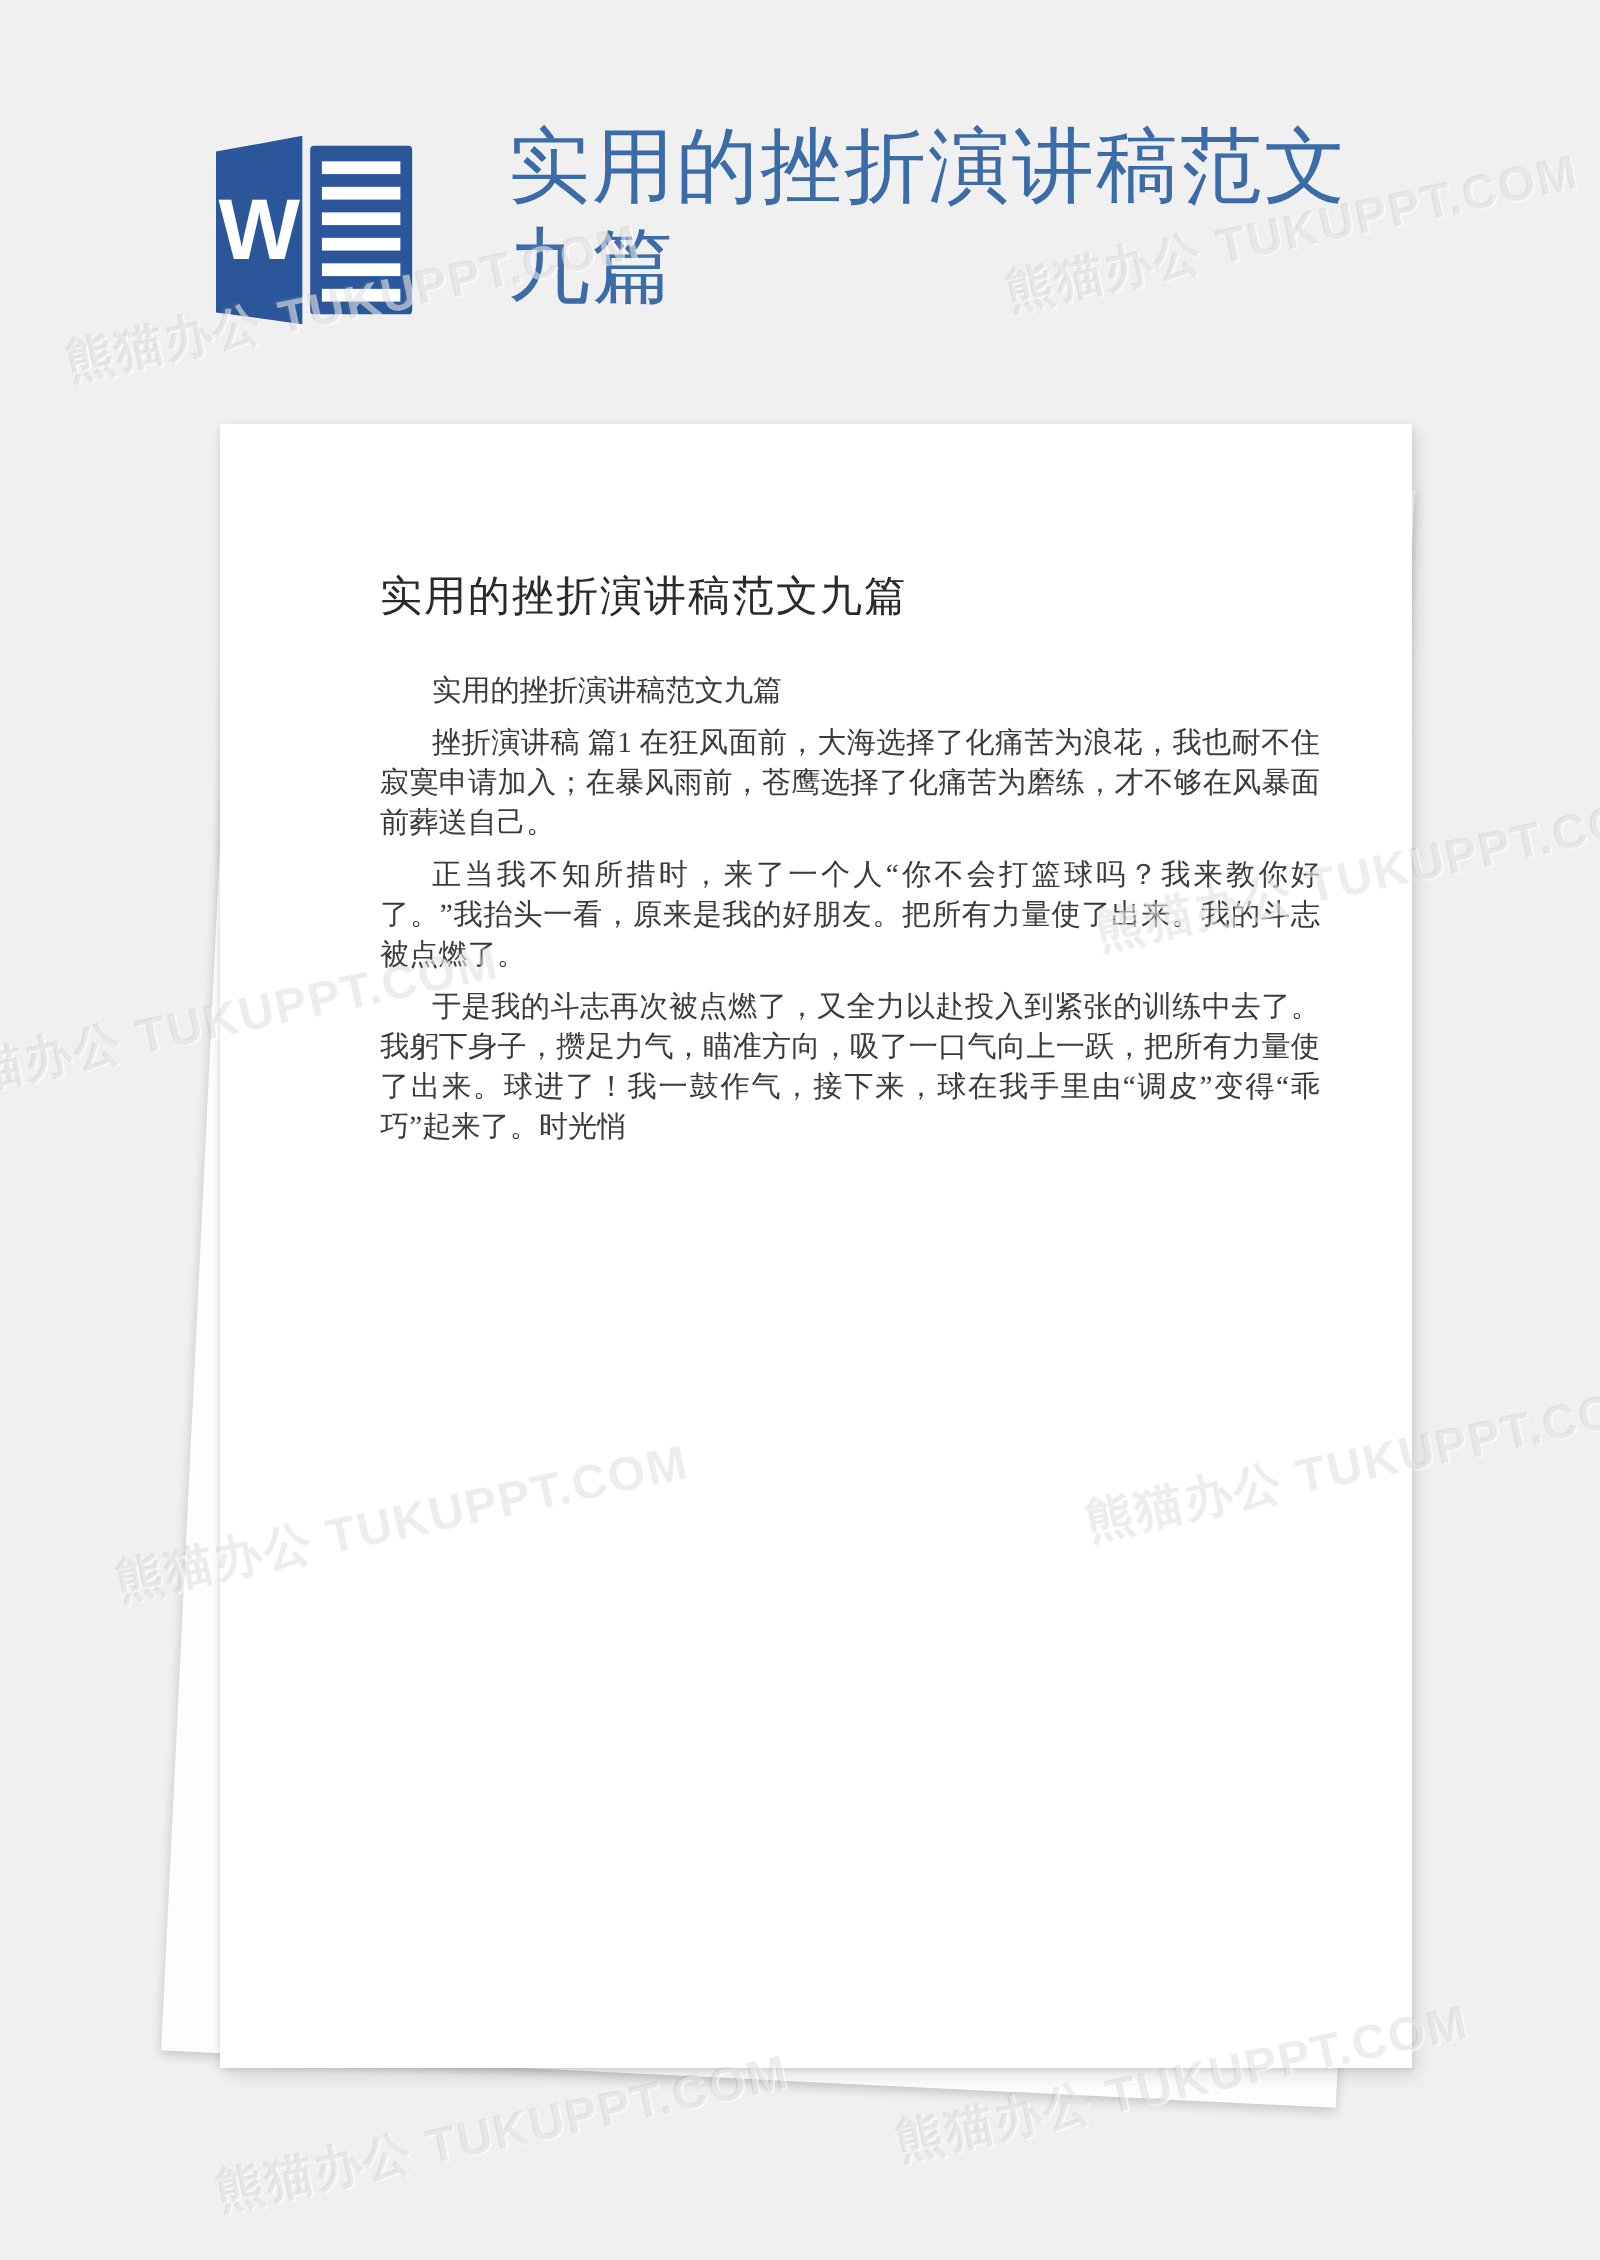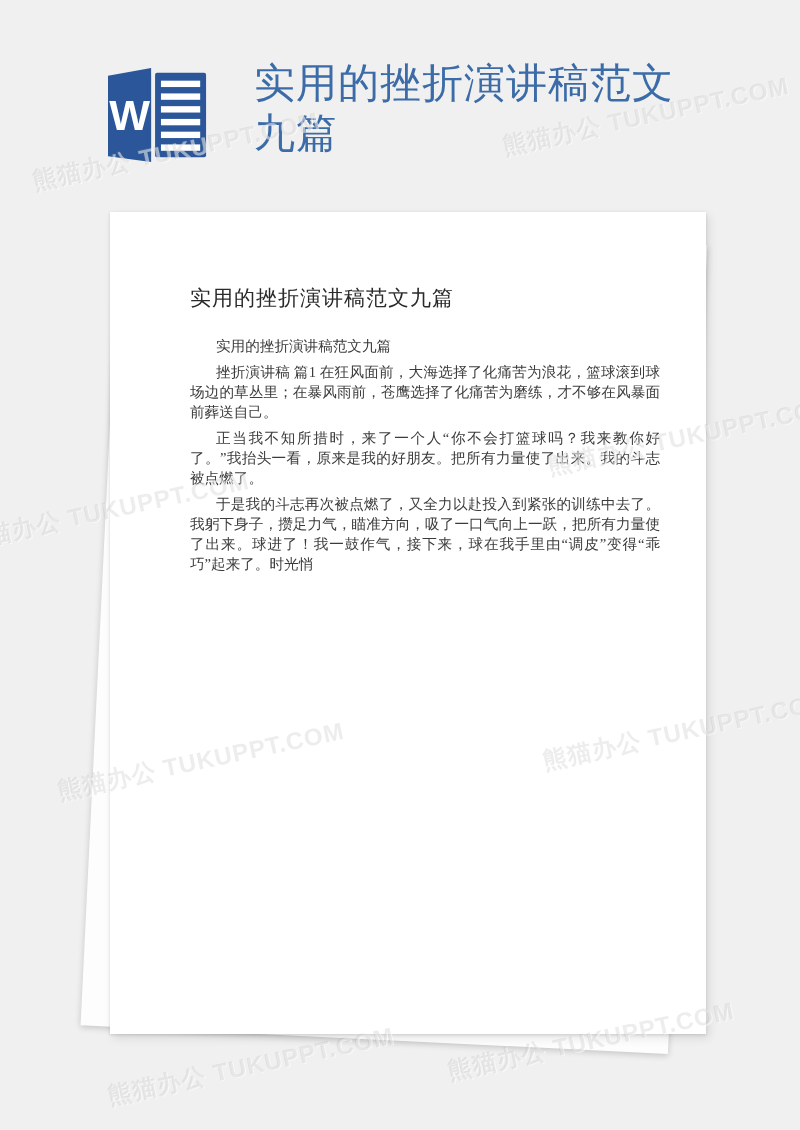--- a/index.html
+++ b/index.html
@@ -102,20 +102,20 @@
     <div class="doc-title-header">实用的挫折演讲稿范文九篇</div>
   </div>
 
   <div class="page-behind"></div>
 
   <div class="page-main">
     <div class="page-inner">
       <div class="doc-title">实用的挫折演讲稿范文九篇</div>
       <div class="doc-subtitle">实用的挫折演讲稿范文九篇</div>
       <div class="doc-body">
-        <p>挫折演讲稿 篇1 在狂风面前，大海选择了化痛苦为浪花，篮球滚到球场边的草丛里；在暴风雨前，苍鹰选择了化痛苦为磨练，才不够在风暴面前葬送自己。</p>
+        <p>挫折演讲稿 篇1 在狂风面前，大海选择了化痛苦为浪花，我也耐不住寂寞申请加入；在暴风雨前，苍鹰选择了化痛苦为磨练，才不够在风暴面前葬送自己。</p>
         <p>正当我不知所措时，来了一个人“你不会打篮球吗？我来教你好了。”我抬头一看，原来是我的好朋友。把所有力量使了出来。我的斗志被点燃了。</p>
         <p>于是我的斗志再次被点燃了，又全力以赴投入到紧张的训练中去了。我躬下身子，攒足力气，瞄准方向，吸了一口气向上一跃，把所有力量使了出来。球进了！我一鼓作气，接下来，球在我手里由“调皮”变得“乖巧”起来了。时光悄</p>
       </div>
     </div>
   </div>
 
 </div>
 
 </body></html>

